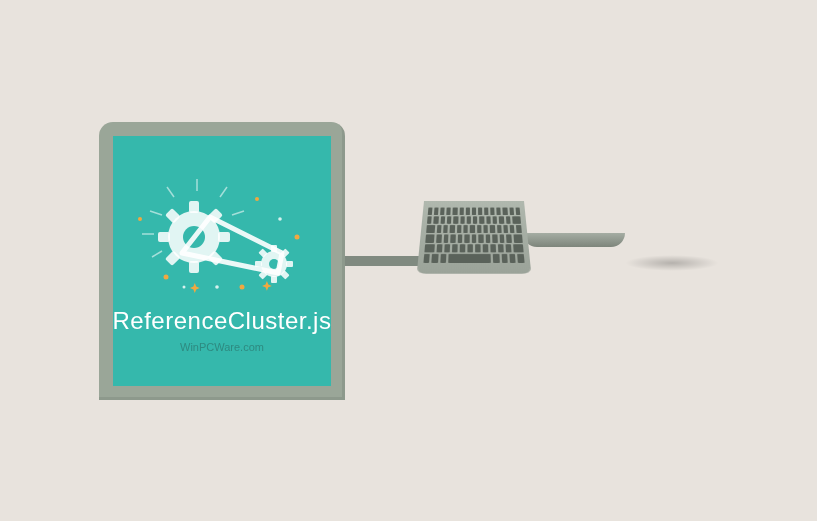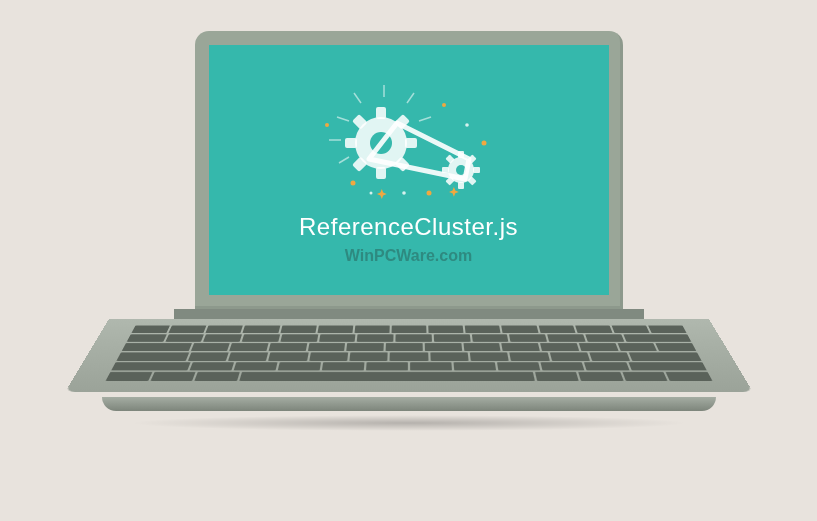--- a/index.html
+++ b/index.html
@@ -10,21 +10,21 @@
       display: flex;
       align-items: center;
       justify-content: center;
       font-family: 'Segoe UI', Tahoma, sans-serif;
     }
     .laptop-container {
       position: relative;
       width: 620px;
       height: 460px;
       display: flex;
-      flex-direction: column;
+      flex-direction: row;
       align-items: center;
     }
     .screen-frame {
       width: 428px;
       height: 278px;
       background: #9aa698;
       border-radius: 14px 14px 0 0;
       padding: 14px;
       position: relative;
       box-shadow: inset -3px -3px 0 rgba(0,0,0,0.08);
@@ -48,22 +48,22 @@
     }
     .filename {
       color: #ffffff;
       font-size: 24px;
       font-weight: 400;
       letter-spacing: 0.5px;
       margin-bottom: 6px;
     }
     .watermark {
       color: #2e8a80;
-      font-size: 16px;
-      font-weight: 700;
+      font-size: 11px;
+      font-weight: 400;
       text-align: center;
     }
     .hinge {
       width: 470px;
       height: 10px;
       background: #808a80;
       position: relative;
     }
     .keyboard-deck {
       width: 600px;

